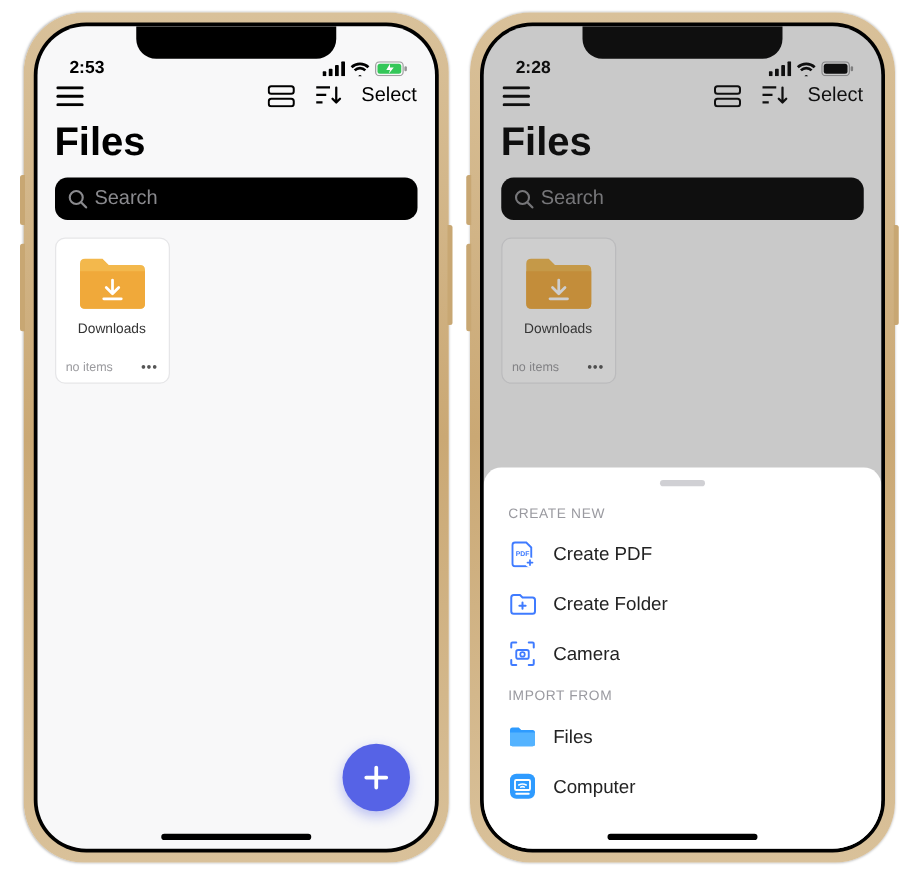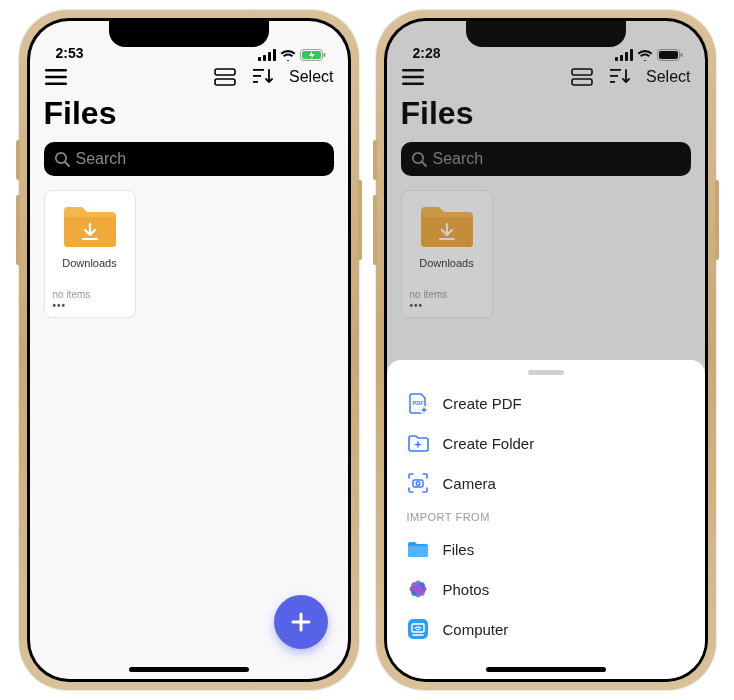--- a/index.html
+++ b/index.html
@@ -114,21 +114,21 @@
   .folder-card {
     width: 92px;
     border: 1px solid #e6e6e8;
     border-radius: 8px;
     background: #fff;
     padding: 10px 6px 6px 6px;
     text-align: center;
   }
   .folder-icon { margin: 0 auto 8px auto; width:56px; height:48px; position:relative;}
   .folder-name { font-size:11px; color:#333; font-weight:400; margin-bottom:20px;}
-  .folder-foot { display:flex; align-items:flex-start; justify-content:space-between; font-size:10px; color:#9a9a9e; padding: 0 2px; flex-direction: column;}
+  .folder-foot { display:flex; align-items:flex-start; justify-content:space-between; font-size:10px; color:#9a9a9e; padding: 0 2px;}
   .dots { letter-spacing:1px; font-weight:700; color:#555;}
 
   .fab {
     position: absolute;
     right: 20px;
     bottom: 30px;
     width: 54px;
     height: 54px;
     border-radius: 50%;
     background: #5663e6;
@@ -357,20 +357,21 @@
             <span>no items</span>
             <span class="dots">•••</span>
           </div>
         </div>
       </div>
 
       <div class="dim-overlay"></div>
 
       <div class="sheet">
         <div class="grabber"></div>
+        <div class="sheet-section-title">CREATE NEW</div>
 
         <div class="sheet-row">
           <span class="ic">
             <svg width="20" height="22" viewBox="0 0 20 22">
                 <path d="M4 2 h9 l4 4 v13 q0 2 -2 2 H4 q-2 0 -2-2 V4 q0-2 2-2 z" fill="none" stroke="#3f7bff" stroke-width="1.5"></path>
                 <text x="10" y="13" text-anchor="middle" font-size="5.5" font-weight="700" fill="#3f7bff">PDF</text>
                 <circle cx="16" cy="18" r="4" fill="#fff"></circle>
                 <path d="M16 16 v4 M14 18 h4" stroke="#3f7bff" stroke-width="1.4" stroke-linecap="round"></path>
               </svg>
           </span>
@@ -403,37 +404,20 @@
             <svg width="22" height="18" viewBox="0 0 22 18">
                 <path d="M1 4 q0-2 2-2 h5 l2 2 h9 q2 0 2 2 v9 q0 2 -2 2 H3 q-2 0 -2-2 z" fill="#2e9bff"></path>
                 <path d="M1 6 h20 v9 q0 2 -2 2 H3 q-2 0 -2-2 z" fill="#54b3ff"></path>
               </svg>
           </span>
           <span>Files</span>
         </div>
         <div class="sheet-row">
           <span class="ic">
             <svg width="22" height="22" viewBox="0 0 22 22">
-                <g transform="translate(11 11)">
-                  <ellipse rx="4.5" ry="8.5" fill="#ff3b30" opacity=".85"></ellipse>
-                  <ellipse rx="4.5" ry="8.5" fill="#ff9500" opacity=".85" transform="rotate(45)"></ellipse>
-                  <ellipse rx="4.5" ry="8.5" fill="#ffcc00" opacity=".85" transform="rotate(90)"></ellipse>
-                  <ellipse rx="4.5" ry="8.5" fill="#34c759" opacity=".85" transform="rotate(135)"></ellipse>
-                  <ellipse rx="4.5" ry="8.5" fill="#30b0c7" opacity=".8" transform="rotate(180)"></ellipse>
-                  <ellipse rx="4.5" ry="8.5" fill="#007aff" opacity=".8" transform="rotate(225)"></ellipse>
-                  <ellipse rx="4.5" ry="8.5" fill="#5856d6" opacity=".8" transform="rotate(270)"></ellipse>
-                  <ellipse rx="4.5" ry="8.5" fill="#af52de" opacity=".8" transform="rotate(315)"></ellipse>
-                </g>
-              </svg>
-          </span>
-          <span>Photos</span>
-        </div>
-        <div class="sheet-row">
-          <span class="ic">
-            <svg width="22" height="22" viewBox="0 0 22 22">
                 <rect x="1" y="1" width="20" height="20" rx="5" fill="#2e9bff"></rect>
                 <rect x="5" y="6" width="12" height="8" rx="1" fill="none" stroke="#fff" stroke-width="1.5"></rect>
                 <line x1="6" y1="17" x2="16" y2="17" stroke="#fff" stroke-width="1.5" stroke-linecap="round"></line>
                 <path d="M8 10 a6 6 0 0 1 6 0 M9.5 11.7 a3.2 3.2 0 0 1 3 0" stroke="#fff" stroke-width="1.2" fill="none" stroke-linecap="round"></path>
               </svg>
           </span>
           <span>Computer</span>
         </div>
       </div>
 

